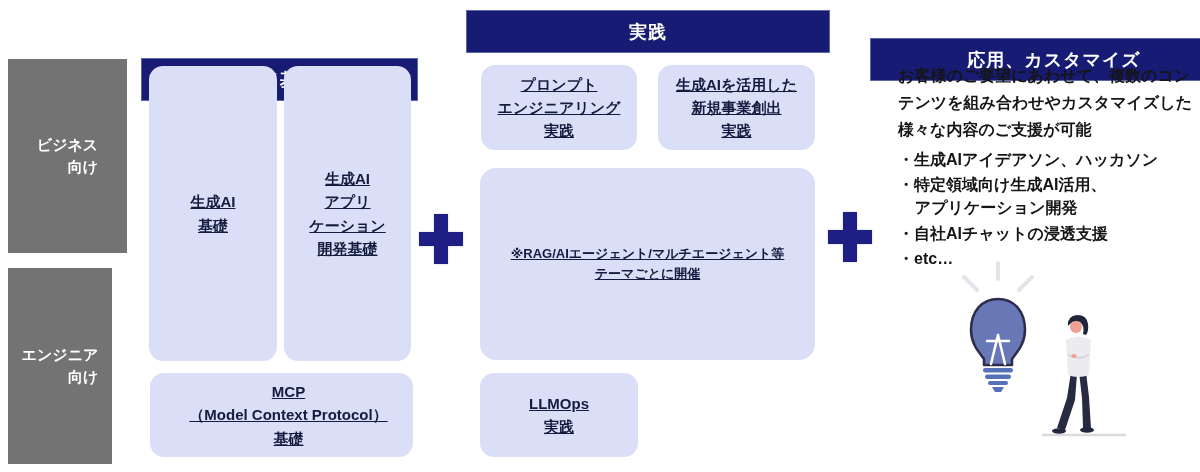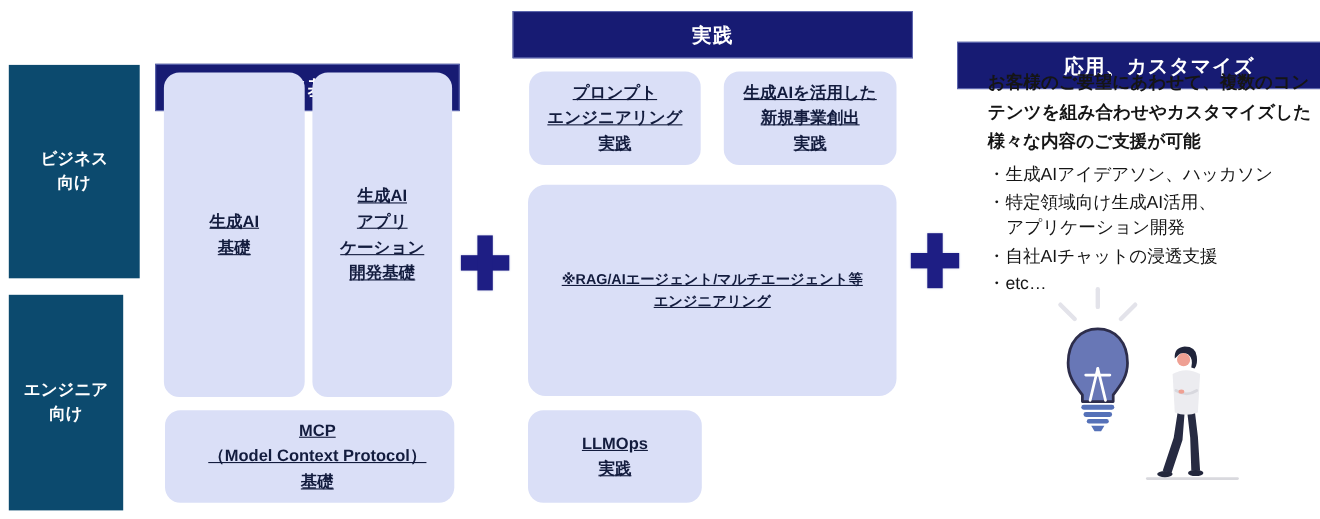--- a/index.html
+++ b/index.html
@@ -26,26 +26,26 @@
     letter-spacing: 1px;
     display: flex; align-items: center; justify-content: center;
     box-sizing: border-box;
   }
   .hdr-learn   { left: 141px; top: 10px; width: 277px; height: 43px; margin-top: 48px; }
   .hdr-practice{ left: 466px; top: 10px; width: 364px; height: 43px; }
   .hdr-custom  { left: 870px; top: 10px; width: 368px; height: 43px; margin-top: 28px; }
 
   .row-label {
     position: absolute;
-    background: #0c4a6e;
+    background: #737373;
     color: #ffffff;
     font-weight: 700;
     font-size: 15px;
     line-height: 1.5;
-    text-align: center;
+    text-align: right;
     display: flex; align-items: center; justify-content: center;
   }
   .row-business { left: 8px;  top: 59px;  width: 119px; height: 194px; }
   .row-engineer { left: 8px;  top: 268px; width: 104px; height: 196px; }
 
   
   .box {
     position: absolute;
     background: #dadff7;
     border-radius: 14px;
@@ -98,21 +98,21 @@
     font-weight: 600;
     line-height: 1.7;
   }
   .custom-bullets {
     position: absolute;
     left: 898px; top: 148px; width: 294px;
     margin: 0; padding: 0;
     list-style: none;
     color: #151515;
     font-size: 16px;
-    font-weight: 400;
+    font-weight: 700;
     line-height: 1.45;
   }
   .custom-bullets li {
     padding-left: 1.05em;
     text-indent: -1.05em;
     white-space: pre-line;
     margin: 0 0 2px 0;
   }
 
   
@@ -152,21 +152,21 @@
   </div>
 
   <div class="box b-prompt prelines">プロンプト
 エンジニアリング
 実践</div>
   <div class="box b-newbiz prelines">生成AIを活用した
 新規事業創出
 実践</div>
   <div class="box b-app-practice">
     <div class="box-note prelines">※RAG/AIエージェント/マルチエージェント等
-エンジニアリング</div>
+テーマごとに開催</div>
   </div>
   <div class="box b-llmops prelines">LLMOps
 実践</div>
 
   <div class="plus plus-2">
     <div class="bar-h"></div>
     <div class="bar-v"></div>
   </div>
 
   <div class="custom-intro prelines">お客様のご要望にあわせて、複数のコン

